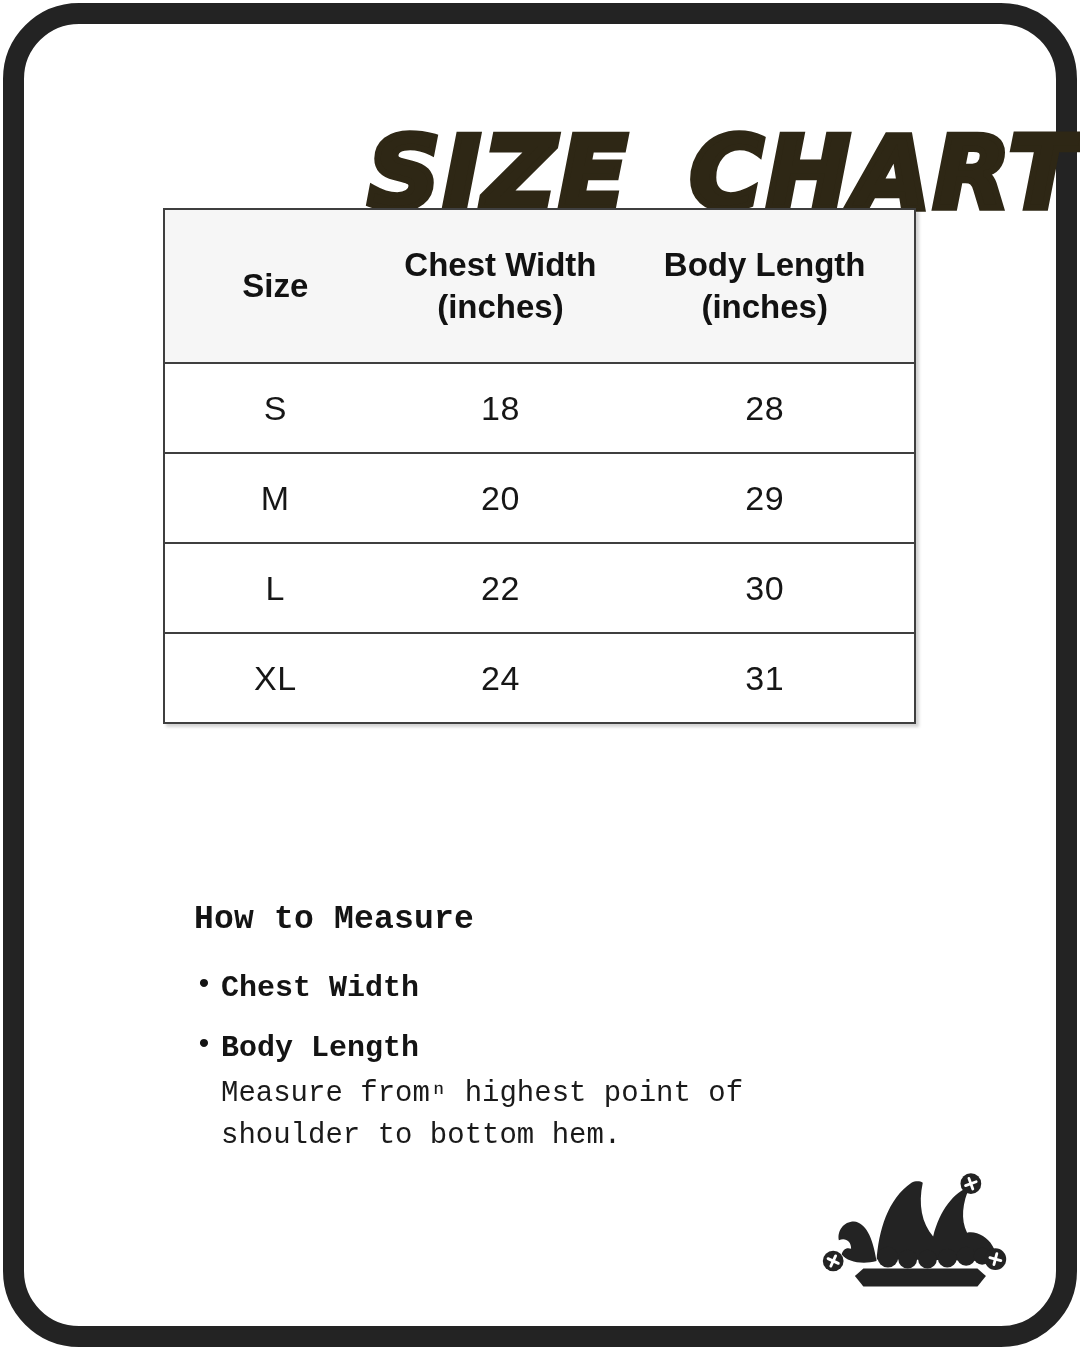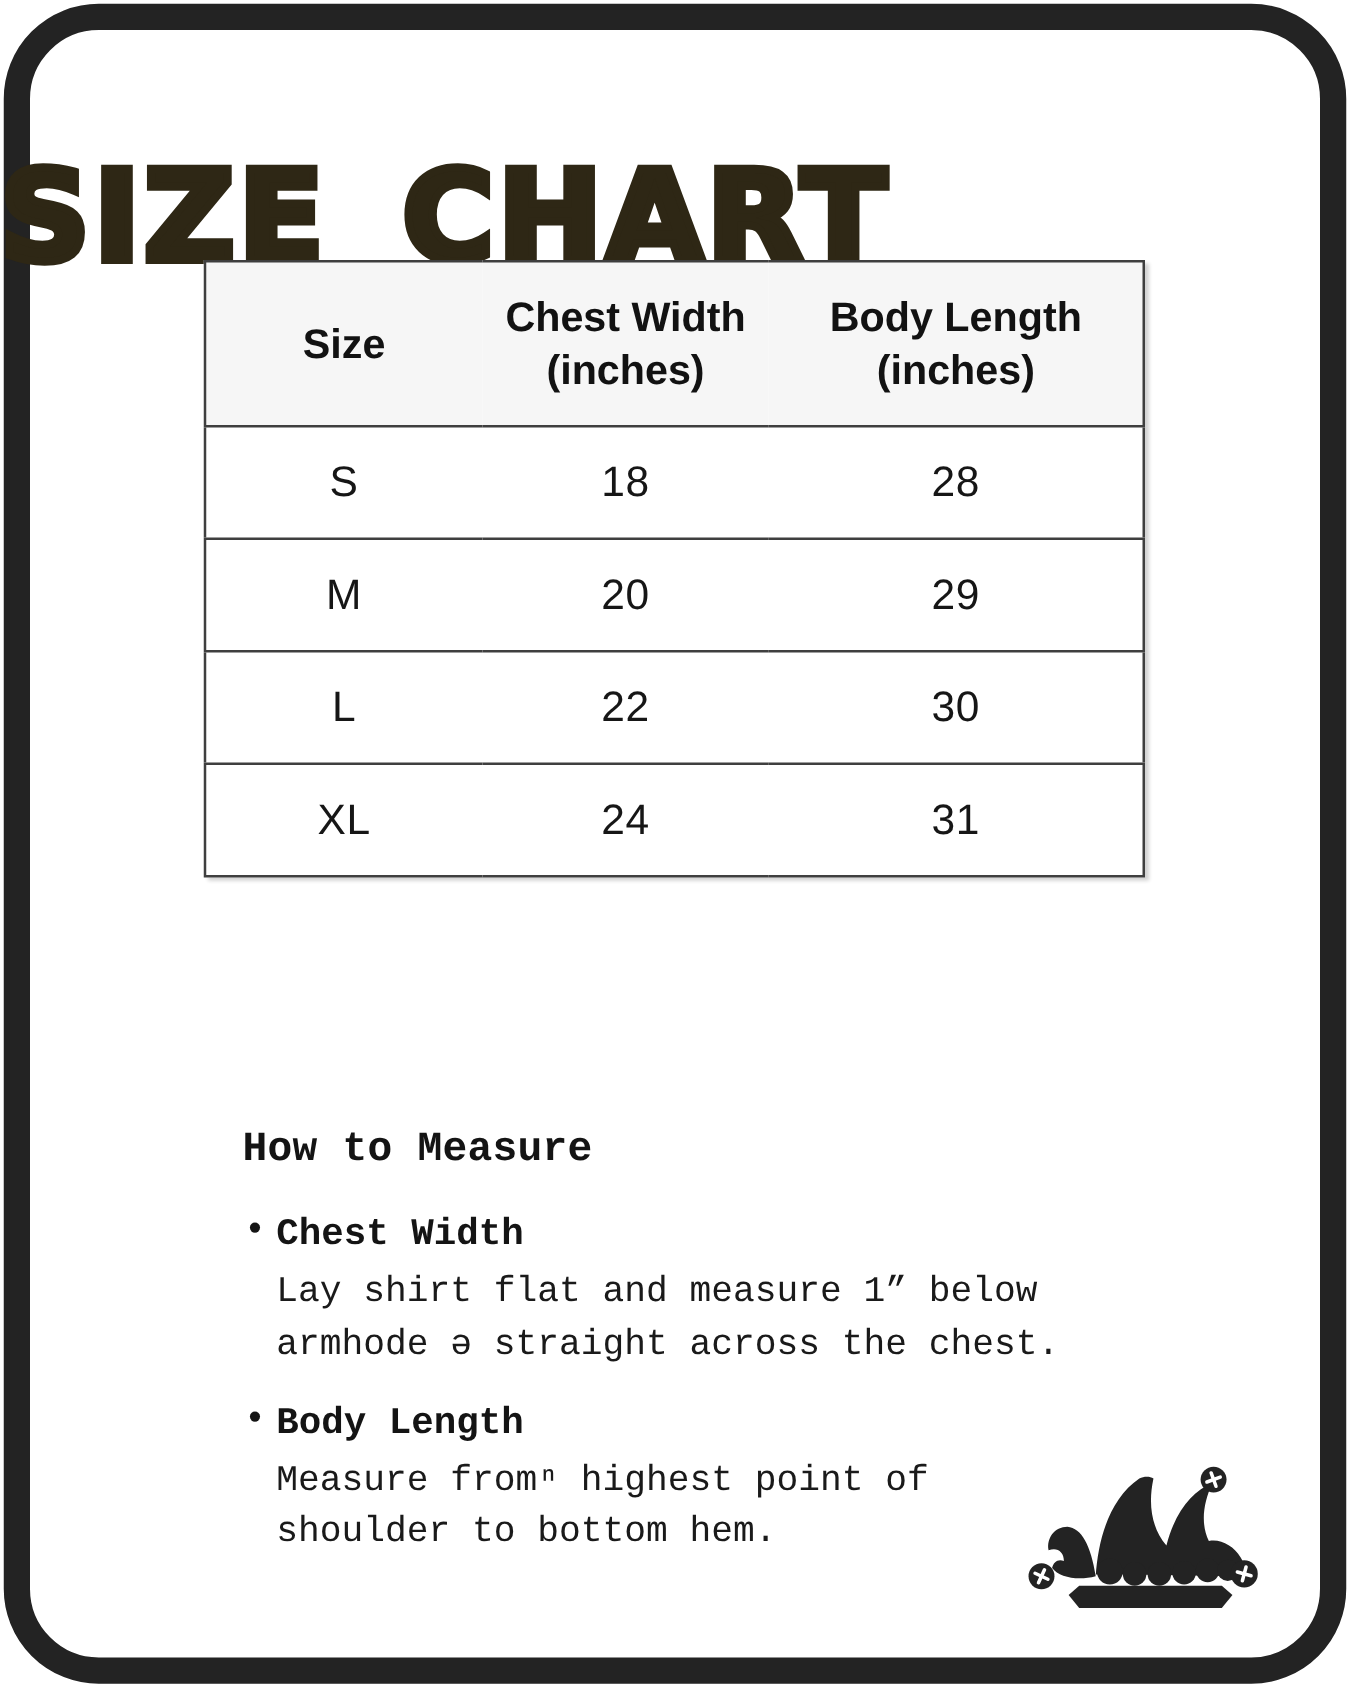--- a/index.html
+++ b/index.html
@@ -15,42 +15,43 @@
     position:absolute;
     inset:3px;
     border:21px solid #232323;
     border-radius:76px;
     pointer-events:none;
   }
   
   .title{
     position:absolute;
     left:0;right:0;top:44px;
-    text-align:left;
+    text-align:right;
     font-family:"DejaVu Sans", sans-serif;
     font-weight:800;
     font-size:100px;
     line-height:1.25;
     letter-spacing:3px;
     word-spacing:22px;
     color:#2e2715;
+    font-style:italic;
     -webkit-text-stroke:6.5px #2e2715;
   }
   
   .size-table{
     position:absolute;
     left:163px;top:208px;
     width:753px;
     border-collapse:collapse;
     background:#ffffff;
     border:2px solid #3f3f3f;
     box-shadow:3px 3px 3px rgba(0,0,0,0.18);
   }
   .size-table tr{border-bottom:2px solid #3f3f3f;}
-  .size-table thead tr{background:#f6f6f6;height:132px;}
+  .size-table thead tr{background:#f6f6f6;height:154px;}
   .size-table tbody tr{height:90px;}
   .size-table th{
     font-size:33px;font-weight:700;color:#121212;
     text-align:center;line-height:1.28;padding:0;
   }
   .size-table td{
     font-size:34px;font-weight:400;color:#161616;
     text-align:center;padding:0;letter-spacing:0.5px;
   }
   .col-size{width:29.5%;}
@@ -140,21 +141,20 @@
       </tr>
     </tbody>
   </table>
 
   <div class="how-to">
     <h2>How to Measure</h2>
     <ul>
       <li>
         <span class="bullet-dot">•</span>
         <span class="term">Chest Width</span>
-        <p class="desc">Lay shirt flat and measure 1” below armhode ə straight across the chest.</p>
       </li>
       <li>
         <span class="bullet-dot">•</span>
         <span class="term">Body Length</span>
         <p class="desc">Measure fromⁿ highest point of shoulder to bottom hem.</p>
       </li>
     </ul>
   </div>
 
   <svg class="logo" viewBox="0 0 210 130" xmlns="http://www.w3.org/2000/svg" aria-hidden="true">

